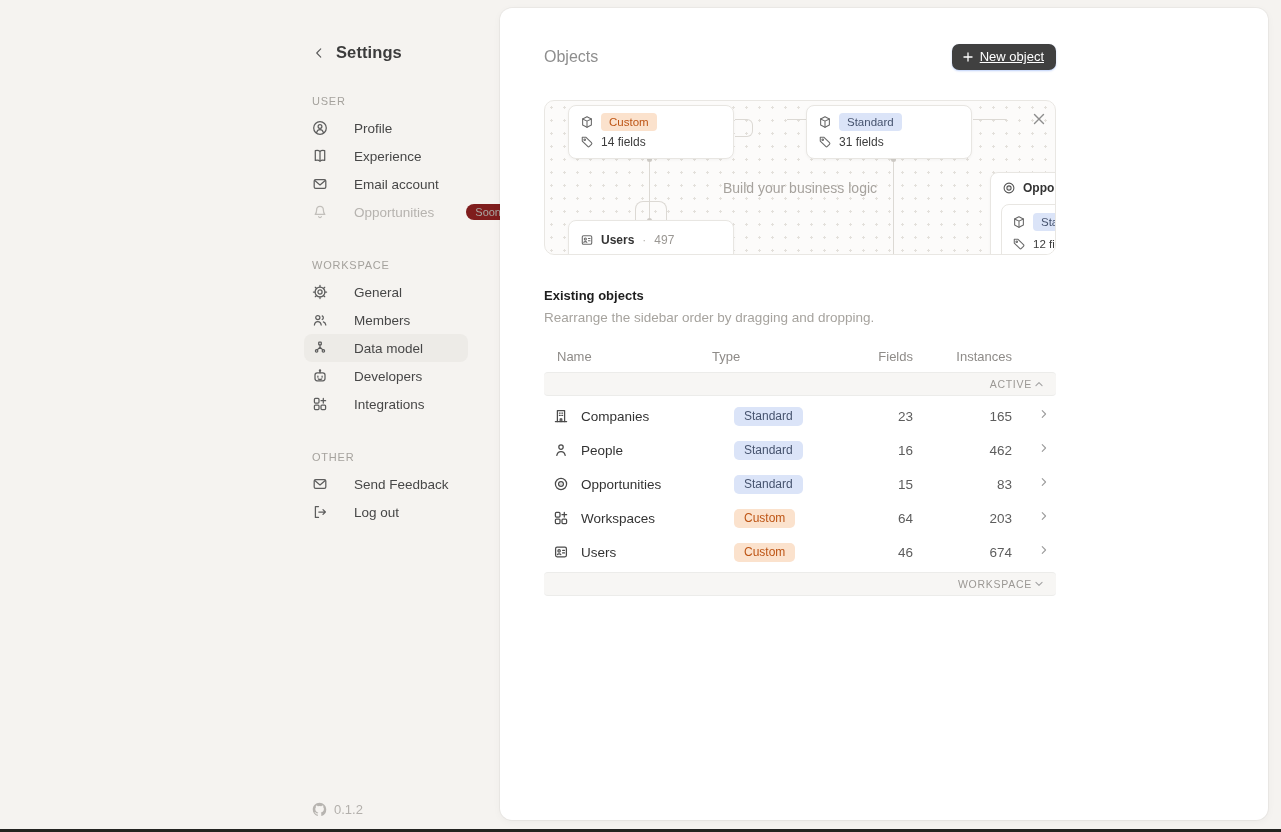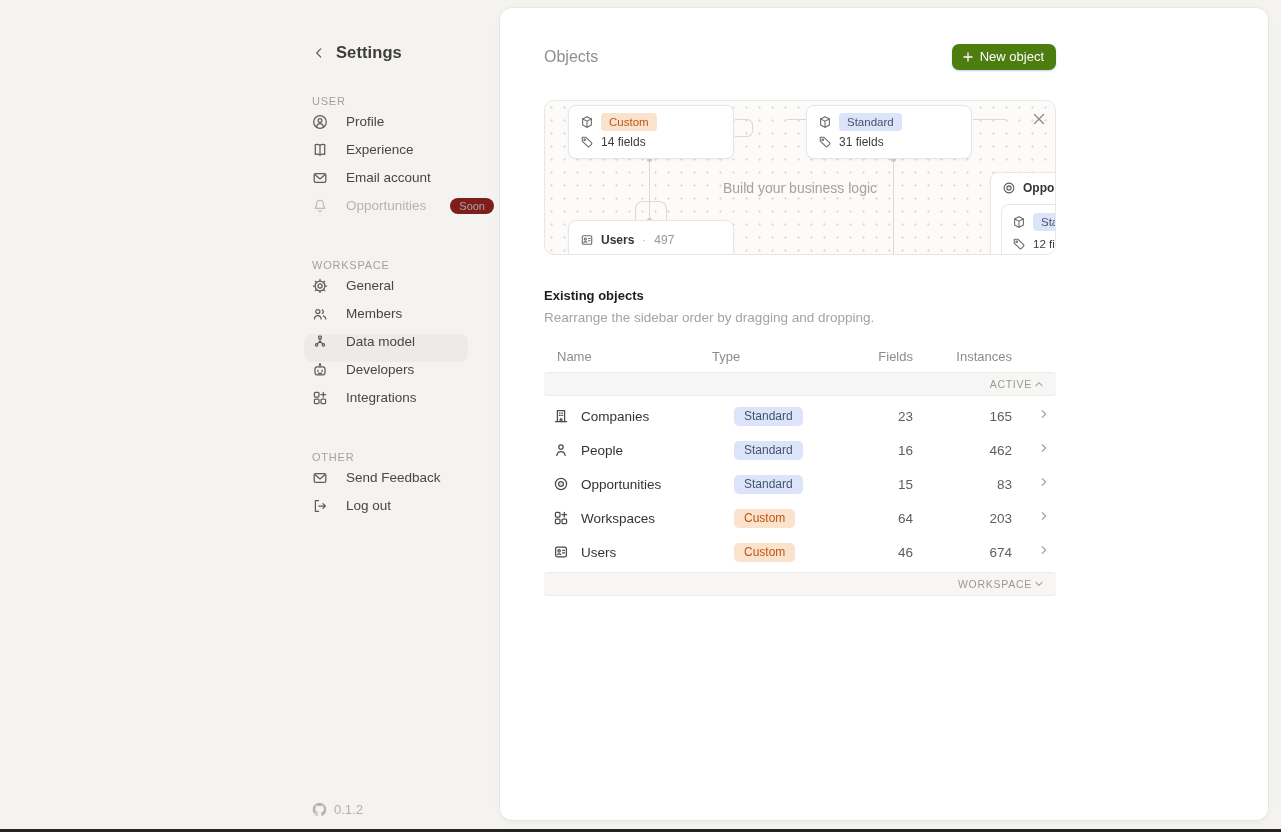--- a/index.html
+++ b/index.html
@@ -10,21 +10,21 @@
     -webkit-font-smoothing:antialiased;
   }
   .bottom-edge{position:absolute;left:0;right:0;bottom:0;height:3px;background:#232321;}
 
   
   .sidebar{position:absolute;left:304px;top:0;width:164px;height:832px;}
   .settings-header{margin-top:43px;display:flex;align-items:center;gap:10px;padding-left:8px;cursor:pointer;}
   .settings-header .icon{color:#5a5a5a;width:14px;height:14px;}
   .settings-title{font-size:16.5px;font-weight:700;color:#3c3c3c;letter-spacing:.1px;}
   .sec-label{margin:33px 0 7px;padding-left:8px;font-size:11px;font-weight:500;letter-spacing:.07em;color:#a5a29d;}
-  .side-item{height:28px;display:flex;align-items:flex-start;gap:18px;padding:0 8px;border-radius:8px;
+  .side-item{height:28px;display:flex;align-items:center;gap:26px;padding:0 8px;border-radius:8px;
              font-size:13.5px;color:#474747;cursor:pointer;}
   .side-item .icon{color:#5d5d5d;flex:0 0 auto;}
   .side-item.selected{background:#edebe7;}
   .side-item.disabled{color:#b6b3af;}
   .side-item.disabled .icon{color:#c2bfbb;}
   .soon{font-size:11px;color:#a9a6a1;background:#7f1d1d;border-radius:999px;padding:2px 9px;margin-left:6px;}
   .soon:empty{display:none;}
   .version{position:absolute;left:8px;bottom:15px;display:flex;align-items:center;gap:7px;
            color:#b3b0ac;font-size:13px;}
   .version .icon{width:15px;height:15px;color:#b7b4b0;}
@@ -34,23 +34,23 @@
   .icon svg{width:100%;height:100%;}
   .icon-s{width:14px;height:14px;}
   .icon-xs{width:12px;height:12px;}
 
   
   .panel{position:absolute;left:500px;top:8px;width:768px;height:812px;background:#fff;border-radius:12px;
          box-shadow:0 0 0 1px rgba(0,0,0,.035),0 2px 8px rgba(0,0,0,.04);overflow:hidden;padding-left:12px;}
   .content{margin-left:32px;width:512px;}
   .panel-header{display:flex;align-items:center;justify-content:space-between;margin-top:35px;height:28px;}
   .panel-title{font-size:16px;font-weight:500;color:#8e8e8e;}
-  .btn-primary{display:inline-flex;align-items:center;gap:6px;background:#4d7c0f;color:#fff;border:none;
+  .btn-primary{display:inline-flex;align-items:center;gap:6px;background:#404040;color:#fff;border:none;
                font-family:inherit;font-size:13px;font-weight:500;padding:5px 12px 6px 10px;border-radius:7px;cursor:pointer;
-               box-shadow:0 1px 2px rgba(37,99,235,.3);}
+               box-shadow:0 1px 2px rgba(37,99,235,.3);text-decoration:underline;}
   .btn-primary .icon{color:#fff;}
 
   
   .banner{position:relative;margin-top:29px;width:512px;height:155px;border:1px solid #e9e7e3;border-radius:10px;
           background-color:#fcfbfa;overflow:hidden;
           background-image:radial-gradient(circle,#e3e0db 1px,transparent 1.2px);background-size:13px 13px;}
   .b-card{position:absolute;background:#fff;border:1px solid #e8e6e2;border-radius:8px;
           box-shadow:0 1px 3px rgba(0,0,0,.04);}
   .b-card .crow{display:flex;align-items:center;gap:7px;font-size:12px;color:#3c3c3c;height:20px;}
   .b-card .crow .icon{color:#6b6b6b;}

